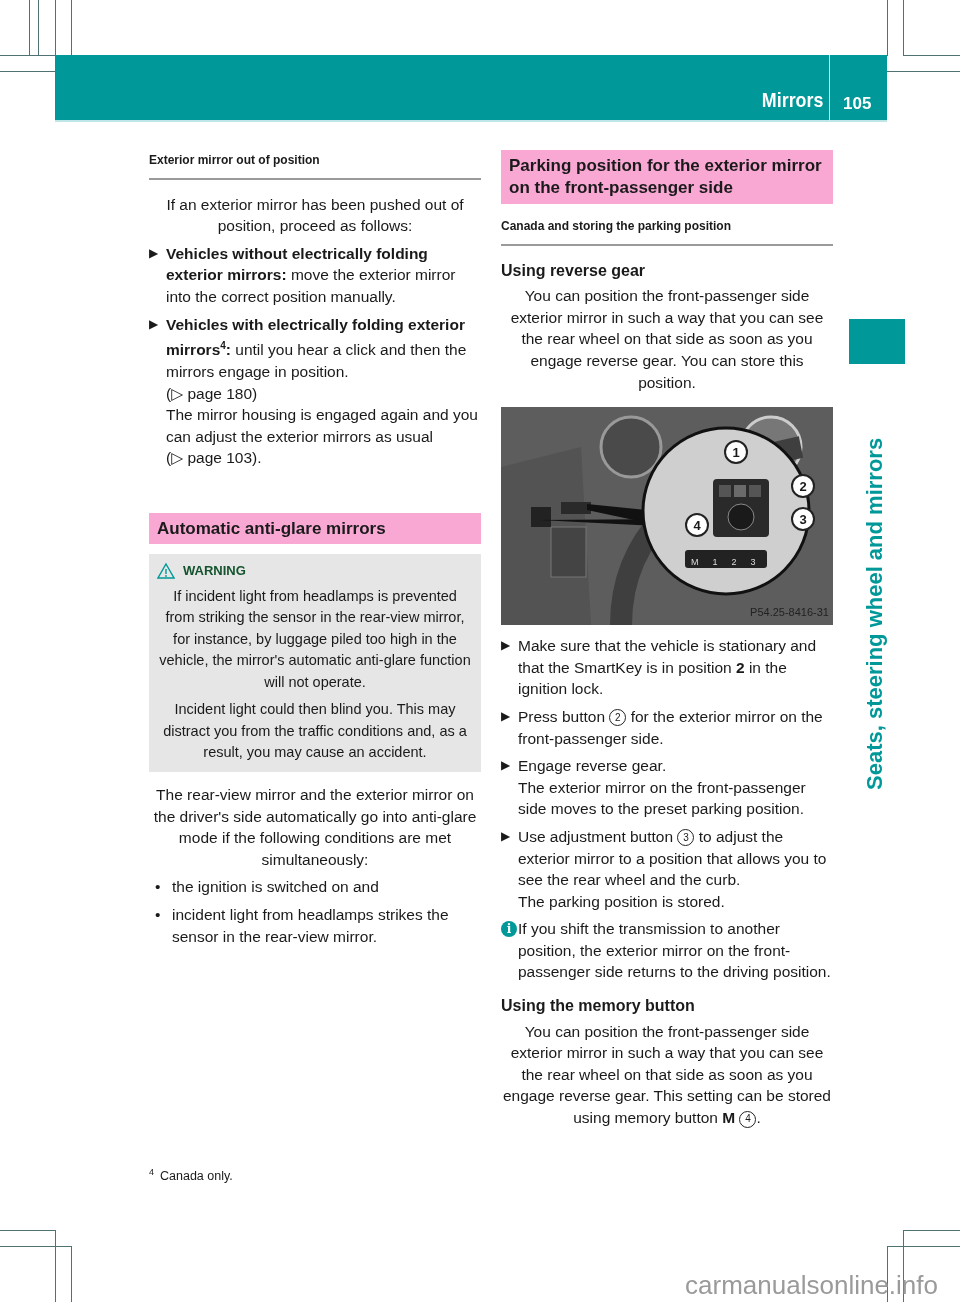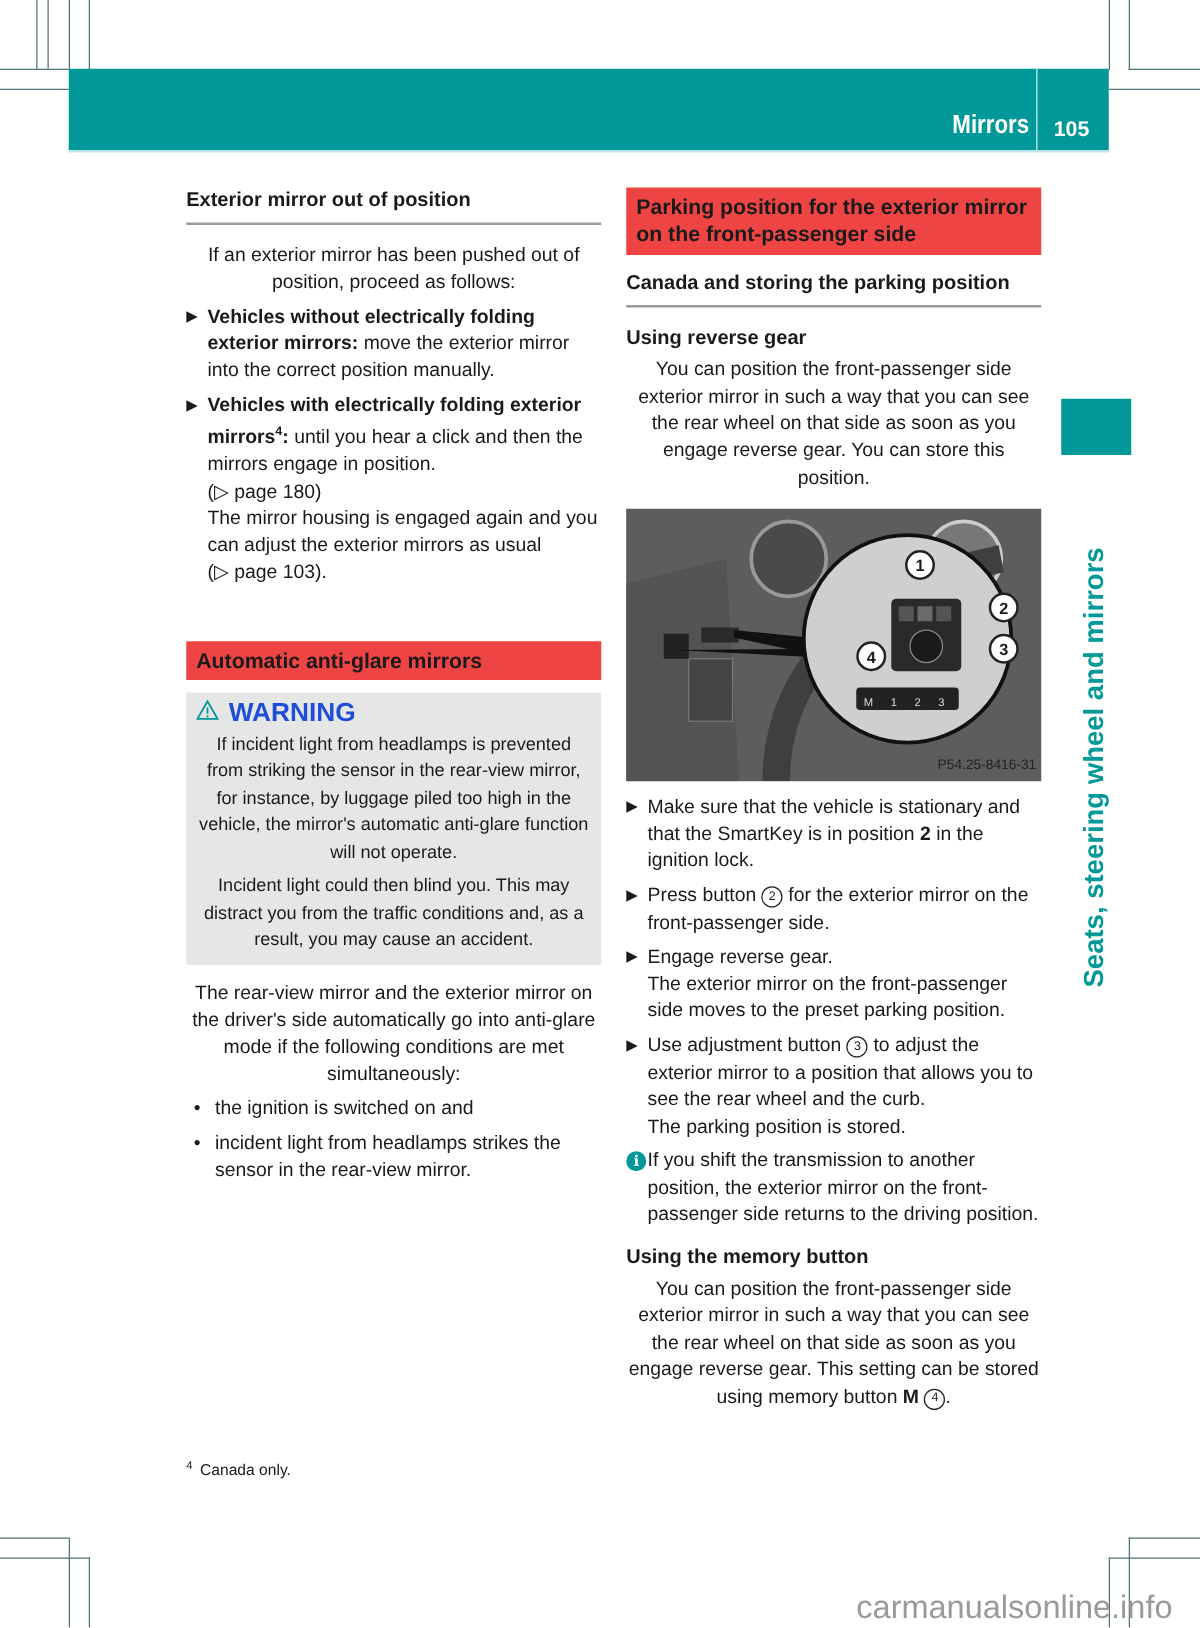--- a/index.html
+++ b/index.html
@@ -10,29 +10,29 @@
   .header-divider { position:absolute; left:829px; top:55px; width:1px; height:66px; background:#cfeeee; }
   .header-underline { position:absolute; left:55px; top:120px; width:832px; height:2px; background:#bfe6e6; }
   .header-title { position:absolute; right:137px; top:88px; color:#fff; font-size:21px; font-weight:bold; transform:scaleX(0.85); transform-origin:right; }
   .header-page { position:absolute; left:843px; top:94px; color:#fff; font-size:17px; font-weight:bold; }
   .side-tab { position:absolute; left:849px; top:319px; width:56px; height:45px; background:#009898; }
   .side-label { position:absolute; left:862px; top:790px; width:420px; transform:rotate(-90deg); transform-origin:0 0;
                 color:#009898; font-weight:bold; font-size:22px; white-space:nowrap; }
   .col { position:absolute; font-size:15.5px; line-height:21.6px; }
   .col-left { left:149px; top:150px; width:332px; }
   .col-right { left:501px; top:150px; width:332px; }
-  h2.sub { font-size:16px; font-weight:bold; margin:0 0 14px 0; padding-bottom:6px; border-bottom:2px solid #9a9a9a; }
-  .band { background:#ef4444; font-weight:bold; font-size:17px; padding:5px 8px; margin:0 0 10px 0; }
+  h2.sub { font-size:12px; font-weight:bold; margin:0 0 14px 0; padding-bottom:6px; border-bottom:2px solid #9a9a9a; }
+  .band { background:#f9a8d4; font-weight:bold; font-size:17px; padding:5px 8px; margin:0 0 10px 0; }
   p { margin:0 0 6px 0;text-align:center; }
   .step { position:relative; padding-left:17px; margin:0 0 6px 0; }
   .step .arrow { position:absolute; left:0; top:0; font-size:12px; }
   .bullet { position:relative; padding-left:17px; margin:0 0 6px 6px; }
   .bullet .dot { position:absolute; left:0; top:0; }
   .warn { background:#e6e6e6; padding:6px 8px 8px 8px; margin:8px 0 12px 0; font-size:14.5px; line-height:21.5px; }
-  .warn-head { color:#1d4ed8; font-weight:bold; font-size:21px; display:flex; align-items:flex-start; gap:8px; margin-bottom:4px; }
+  .warn-head { color:#14532d; font-weight:bold; font-size:13px; display:flex; align-items:center; gap:8px; margin-bottom:4px; }
   .circ { display:inline-flex; width:15px; height:15px; border:1.3px solid #222; border-radius:50%; font-size:10px; align-items:center; justify-content:center; vertical-align:1px; line-height:1; }
   .info { position:relative; padding-left:17px; margin:0 0 12px 0; }
   .info-icon { position:absolute; left:0; top:3px; width:16px; height:16px; border-radius:50%; background:#009898; color:#fff; font-size:12px; font-weight:bold; text-align:center; line-height:16px; font-family:"DejaVu Serif", serif; }
   h3 { font-size:16px; font-weight:bold; margin:10px 0 4px 0; }
   .figure { position:relative; width:332px; height:218px; background:#6e6e6e; margin:14px 0 10px 0; overflow:hidden; }
   .fig-code { position:absolute; right:4px; bottom:2px; font-size:11px; color:#222; }
   .footnote { position:absolute; left:149px; top:1167px; font-size:12.5px; }
   .footnote sup { font-size:9px; margin-right:6px; }
   .watermark { position:absolute; right:22px; top:1270px; font-size:26px; color:#9a9a9a; }
 </style>

